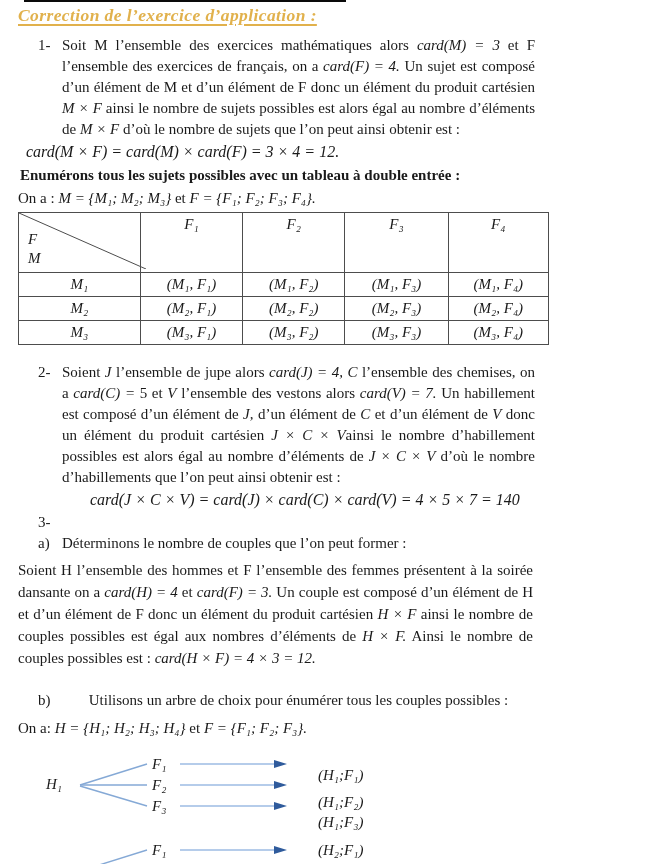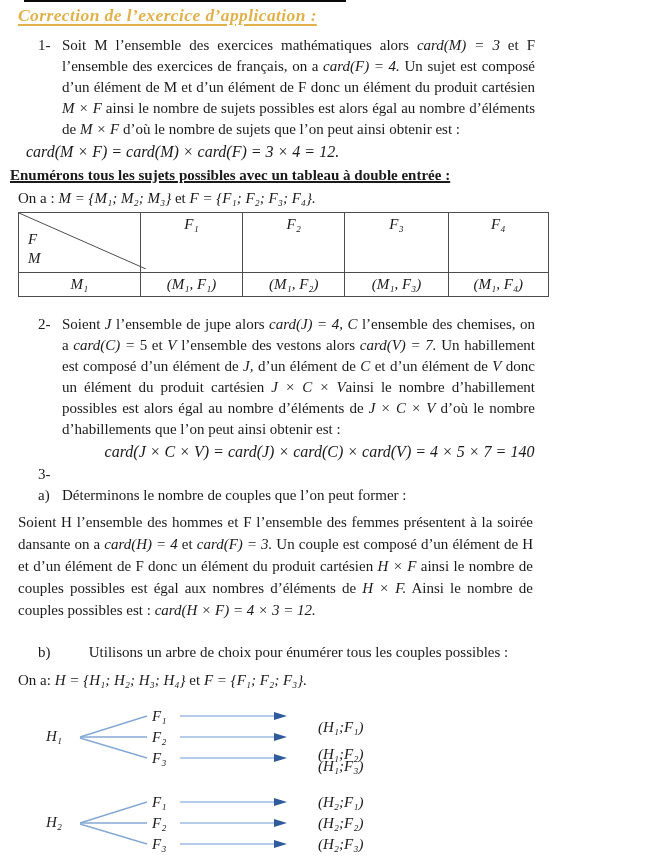--- a/index.html
+++ b/index.html
@@ -7,23 +7,23 @@
         font-family:"Liberation Serif","DejaVu Serif",serif;font-size:15px;color:#1a1a1a;}
   .top-fragment{position:absolute;left:24px;top:0;width:322px;height:2px;background:#0a0a0a;}
   .title{margin:5px 0 0 18px;display:inline-block;font-size:17.5px;font-weight:bold;font-style:italic;
          letter-spacing:.4px;color:var(--title_color,#E1B14C);
          text-decoration:underline;text-decoration-thickness:1.5px;text-underline-offset:3px;}
   .item{display:flex;margin:0 14px 0 38px;line-height:21px;}
   .item .marker{flex:none;width:24px;}
   .item .body{flex:1;text-align:justify;}
   .mi{font-style:italic;}
   .formula{margin:1px 0 0 26px;font-style:italic;font-size:16px;line-height:22px;}
-  .formula.centered{margin-left:90px;text-align:center;}
-  .heading-u{margin:1px 0 0 10px;font-weight:bold;line-height:22px;
-             text-decoration:underline;text-decoration-thickness:1.5px;}
+  .formula.centered{margin-left:90px;}
+  .heading-u{margin:1px 0 0 20px;font-weight:bold;line-height:22px;
+             text-decoration-thickness:1.5px;}
   .line{margin:1px 0 0 18px;line-height:22px;}
   .flush-para{margin:5px 16px 0 18px;text-align:justify;line-height:22px;}
   table.grid{border-collapse:collapse;margin:3px 0 0 18px;table-layout:fixed;}
   table.grid td{border:1px solid #4d4d4d;font-style:italic;text-align:center;
                 font-size:15px;padding:0;}
   td.corner{position:relative;}
   td.corner svg{position:absolute;left:0;top:0;}
   td.corner .cf{position:absolute;left:9px;top:18px;font-style:italic;}
   td.corner .cm{position:absolute;left:9px;top:37px;font-style:italic;}
   tr.hdr td{height:56px;vertical-align:top;padding-top:3px;}
@@ -83,20 +83,34 @@
       <td>F₃</td>
       <td>F₄</td>
     </tr>
     <tr class="data">
       <td>M₁</td>
       <td>(M₁, F₁)</td>
       <td>(M₁, F₂)</td>
       <td>(M₁, F₃)</td>
       <td>(M₁, F₄)</td>
     </tr>
+    <tr class="data">
+      <td>M₂</td>
+      <td>(M₂, F₁)</td>
+      <td>(M₂, F₂)</td>
+      <td>(M₂, F₃)</td>
+      <td>(M₂, F₄)</td>
+    </tr>
+    <tr class="data">
+      <td>M₃</td>
+      <td>(M₃, F₁)</td>
+      <td>(M₃, F₂)</td>
+      <td>(M₃, F₃)</td>
+      <td>(M₃, F₄)</td>
+    </tr>
   </tbody>
     </table>
 
   <div class="item spacer-item2">
     <span class="marker">2-</span>
     <div class="body"><span class="tx">Soient </span><span class="mi">J</span><span class="tx"> l’ensemble de jupe alors </span><span class="mi">card(J) = 4,</span><span class="tx"> </span><span class="mi">C</span><span class="tx"> l’ensemble des chemises, on a </span><span class="mi">card(C) =</span><span class="tx"> 5 et </span><span class="mi">V</span><span class="tx"> l’ensemble des vestons alors </span><span class="mi">card(V) = 7.</span><span class="tx"> Un habillement est composé d’un élément de </span><span class="mi">J,</span><span class="tx"> d’un élément de </span><span class="mi">C</span><span class="tx"> et d’un élément de </span><span class="mi">V</span><span class="tx"> donc un élément du produit cartésien </span><span class="mi">J × C × V</span><span class="tx">ainsi le nombre d’habillement possibles est alors égal au nombre d’éléments de </span><span class="mi">J × C × V</span><span class="tx"> d’où le nombre d’habillements que l’on peut ainsi obtenir est :</span></div>
   </div>
 
   <div class="formula centered">card(J × C × V) = card(J) × card(C) × card(V) = 4 × 5 × 7 = 140</div>
 
@@ -133,21 +147,21 @@
         <line class="arrow" x1="180" y1="55" x2="274" y2="55"></line>
           <polygon points="274,51 287,55 274,59"></polygon>
       </g>
     </svg>
     <span class="t-root">H₁</span>
     <span class="t-mid" style="top:4px">F₁</span>
     <span class="t-mid" style="top:25px">F₂</span>
     <span class="t-mid" style="top:46px">F₃</span>
     <span class="t-res" style="top:15px">(H₁;F₁)</span>
     <span class="t-res" style="top:42px">(H₁;F₂)</span>
-    <span class="t-res" style="top:54px">(H₁;F₃)</span>
+    <span class="t-res" style="top:62px">(H₁;F₃)</span>
   </div>
 
   <div class="tree second">
     <svg width="668" height="78">
       <g>
         <line class="branch" x1="80" y1="34" x2="147" y2="13"></line>
         <line class="branch" x1="80" y1="34" x2="147" y2="34"></line>
         <line class="branch" x1="80" y1="35" x2="147" y2="55"></line>
       </g>
       <g>

